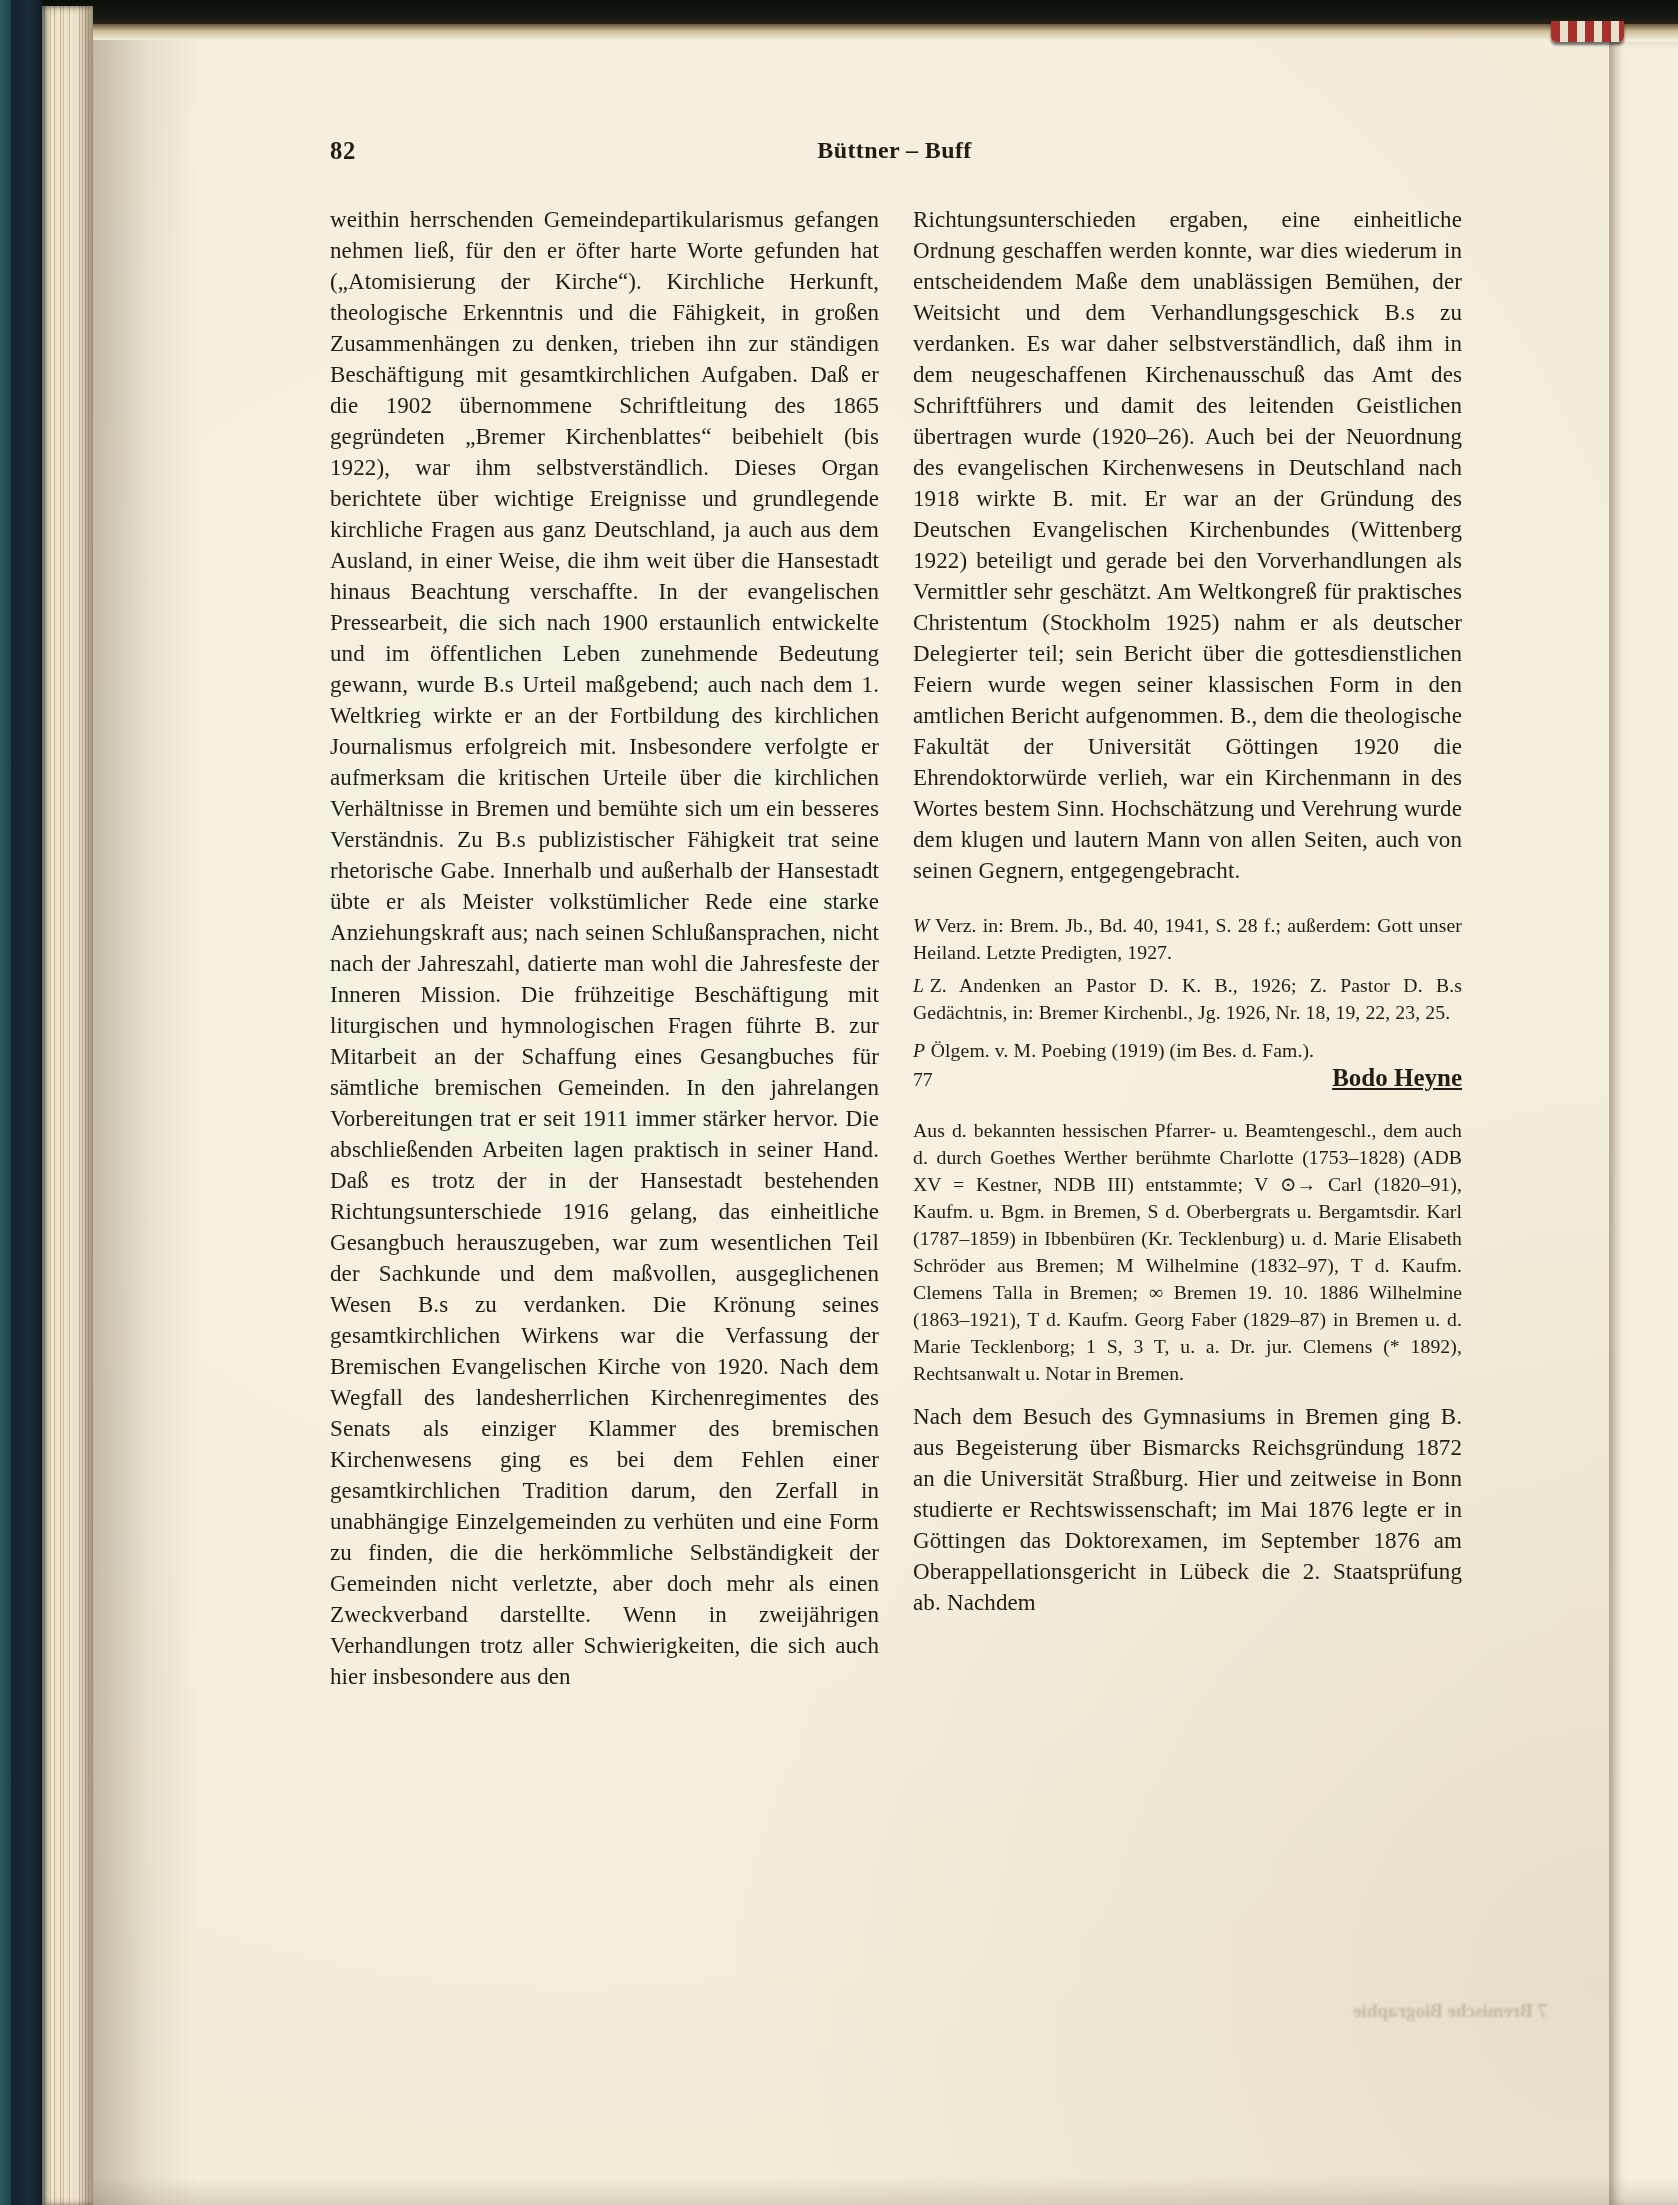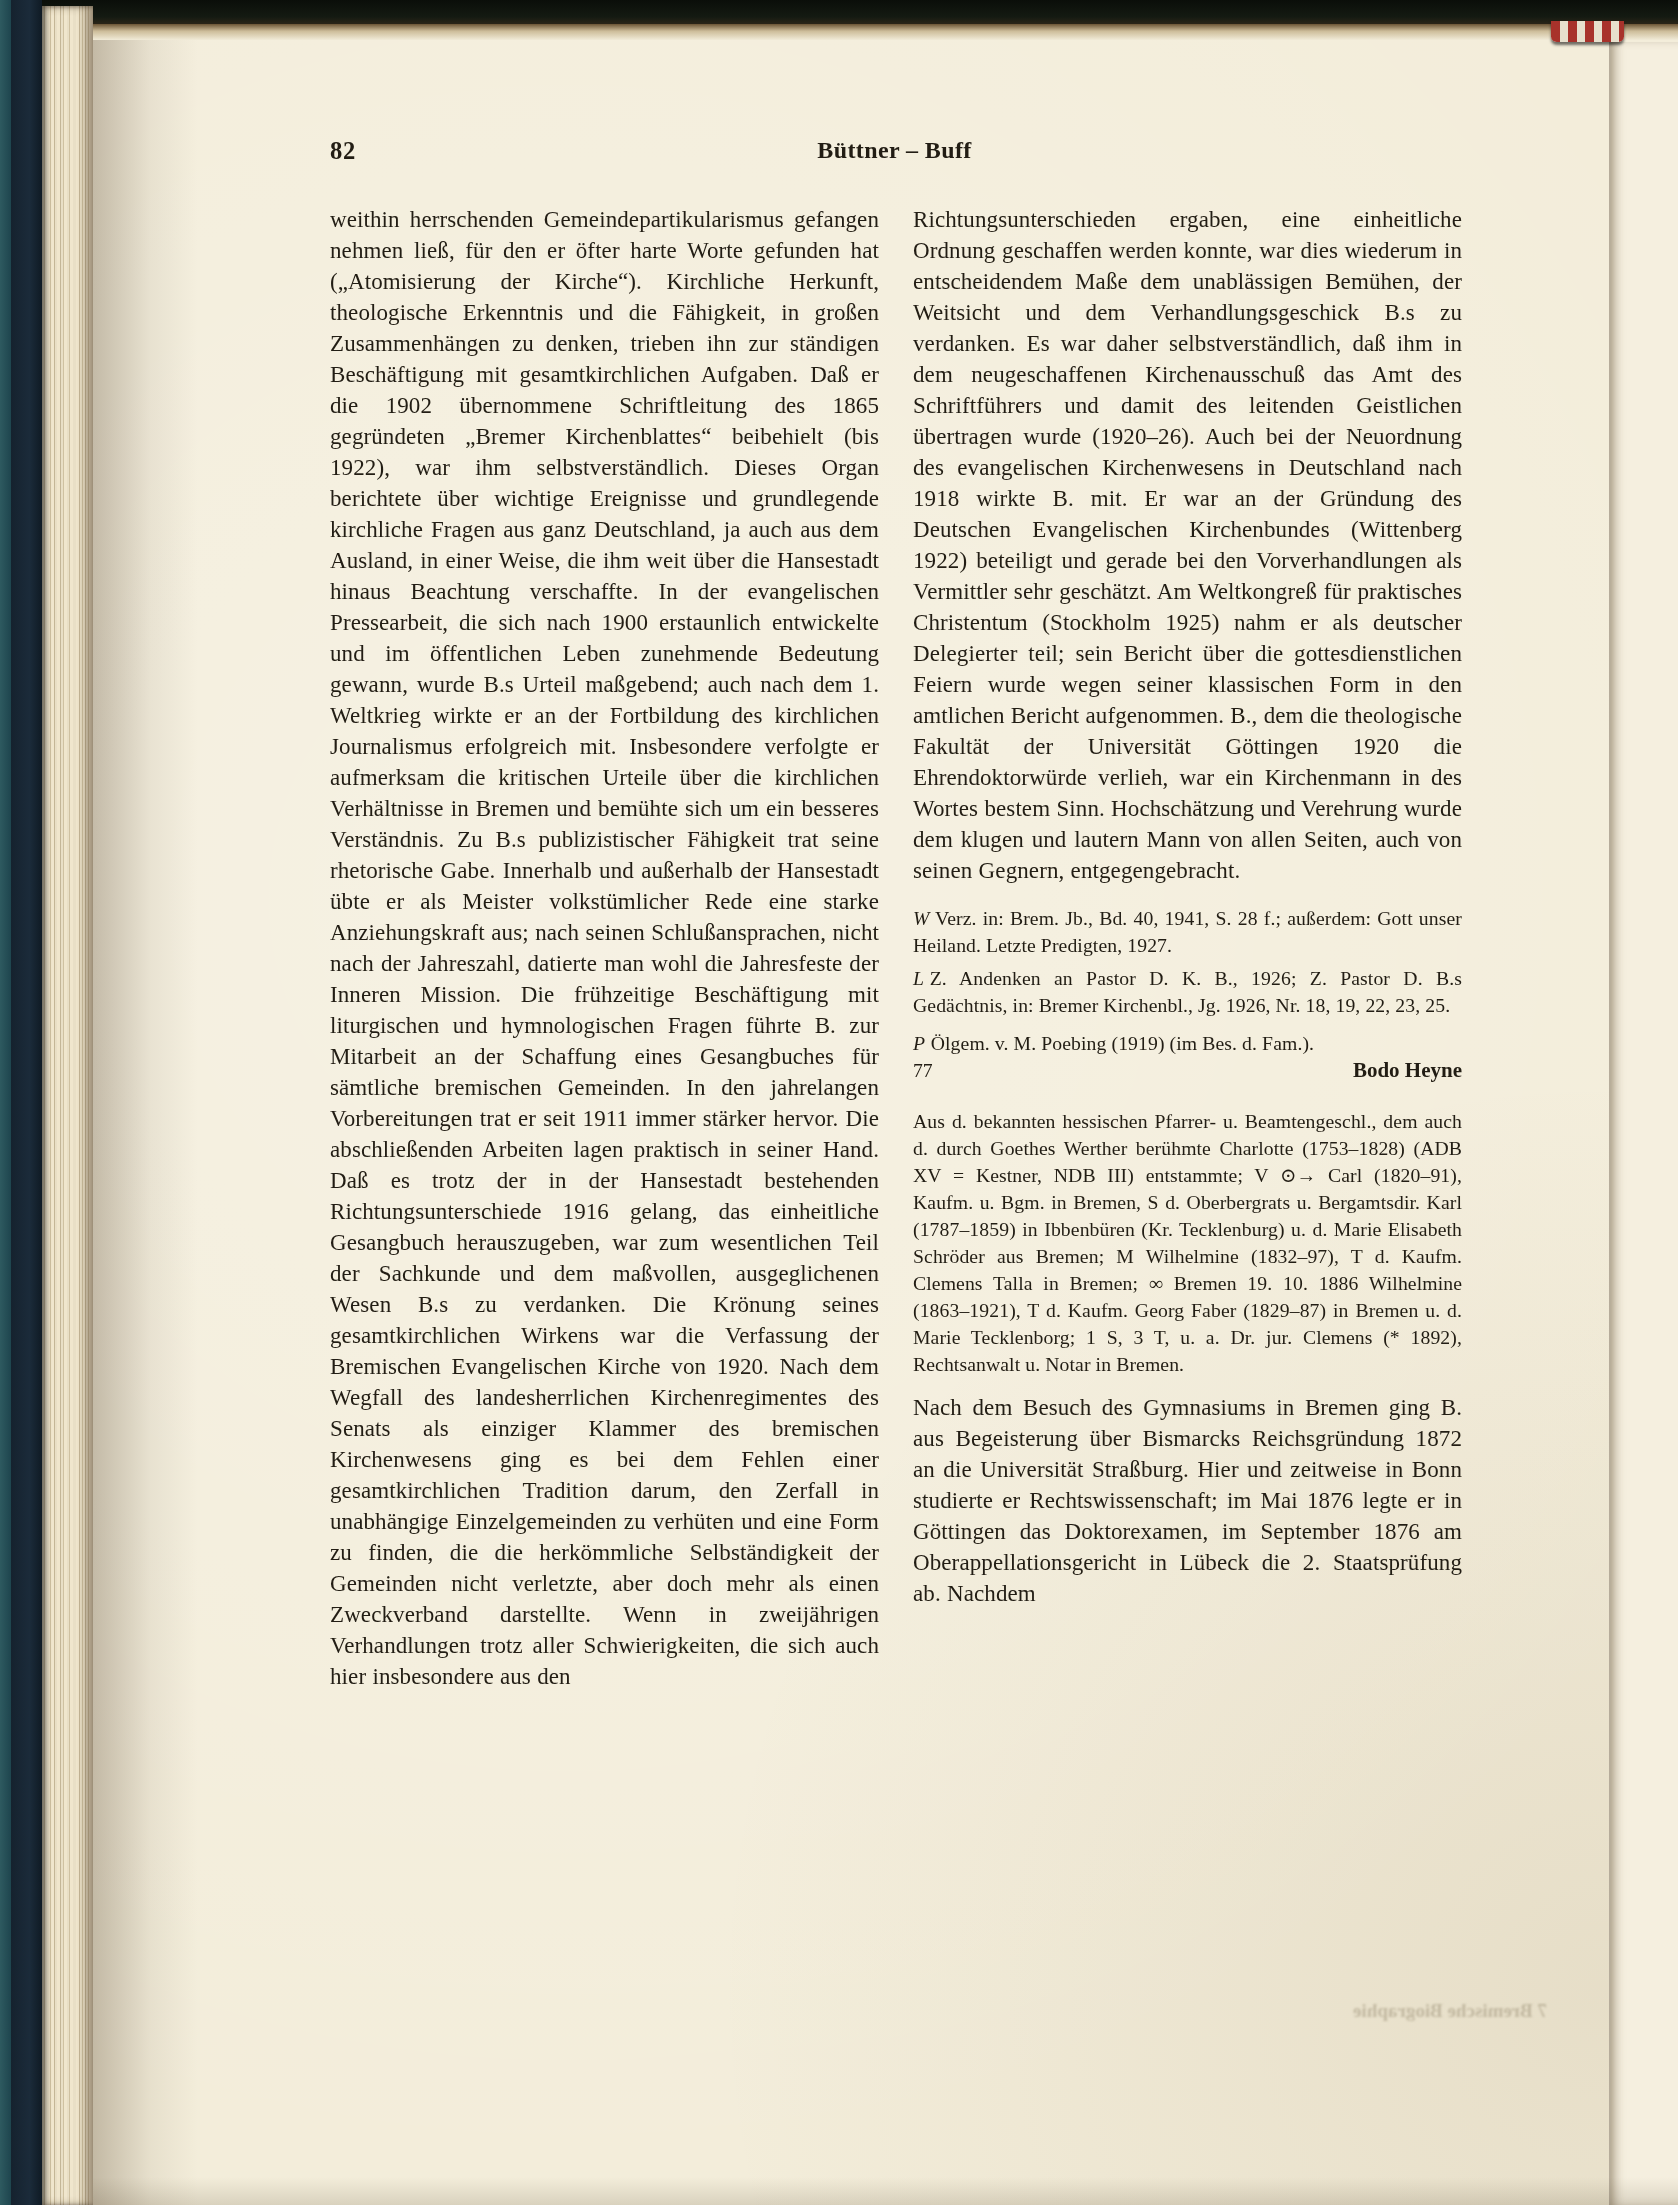--- a/index.html
+++ b/index.html
@@ -47,25 +47,25 @@
   .runhead{position:absolute;left:0;top:0;width:100%;text-align:center;font-size:24px;font-weight:bold;letter-spacing:0.4px;}
 
   .col{position:absolute;top:176px;width:549px;}
   .col-left{left:237px;}
   .col-right{left:820px;}
 
   p{margin:0;}
   .body{font-size:23px;line-height:31px;text-align:justify;letter-spacing:0.1px;word-spacing:0.4px;}
   .bib{font-size:19.7px;line-height:27px;text-align:justify;letter-spacing:0.1px;}
   .bib .lbl{font-style:italic;padding-right:5.6px;}
-  .mt-bib{margin-top:19px;}
+  .mt-bib{margin-top:26px;}
   .mt-bib2{margin-top:6.3px;}
   .mt-bib3{margin-top:11.2px;}
   .sigrow{display:flex;justify-content:space-between;align-items:baseline;font-size:19.7px;line-height:27px;}
-  .sigrow .author{font-weight:bold;font-size:21px;}
+  .sigrow .author{font-weight:bold;font-size:25px;text-decoration:underline;}
   .entry-head{margin-top:45px;}
   .entry-head .surname{font-weight:bold;}
   .entry-head .given{font-style:italic;}
   .genealogy{margin-top:24px;}
   .bio{margin-top:14px;}
 
   .ghost-signature{position:absolute;left:1131px;top:1972px;width:323px;
     font-size:19px;font-weight:bold;color:#9b9076;opacity:.5;
     transform:scaleX(-1);filter:blur(0.8px);text-align:left;}
 </style>

